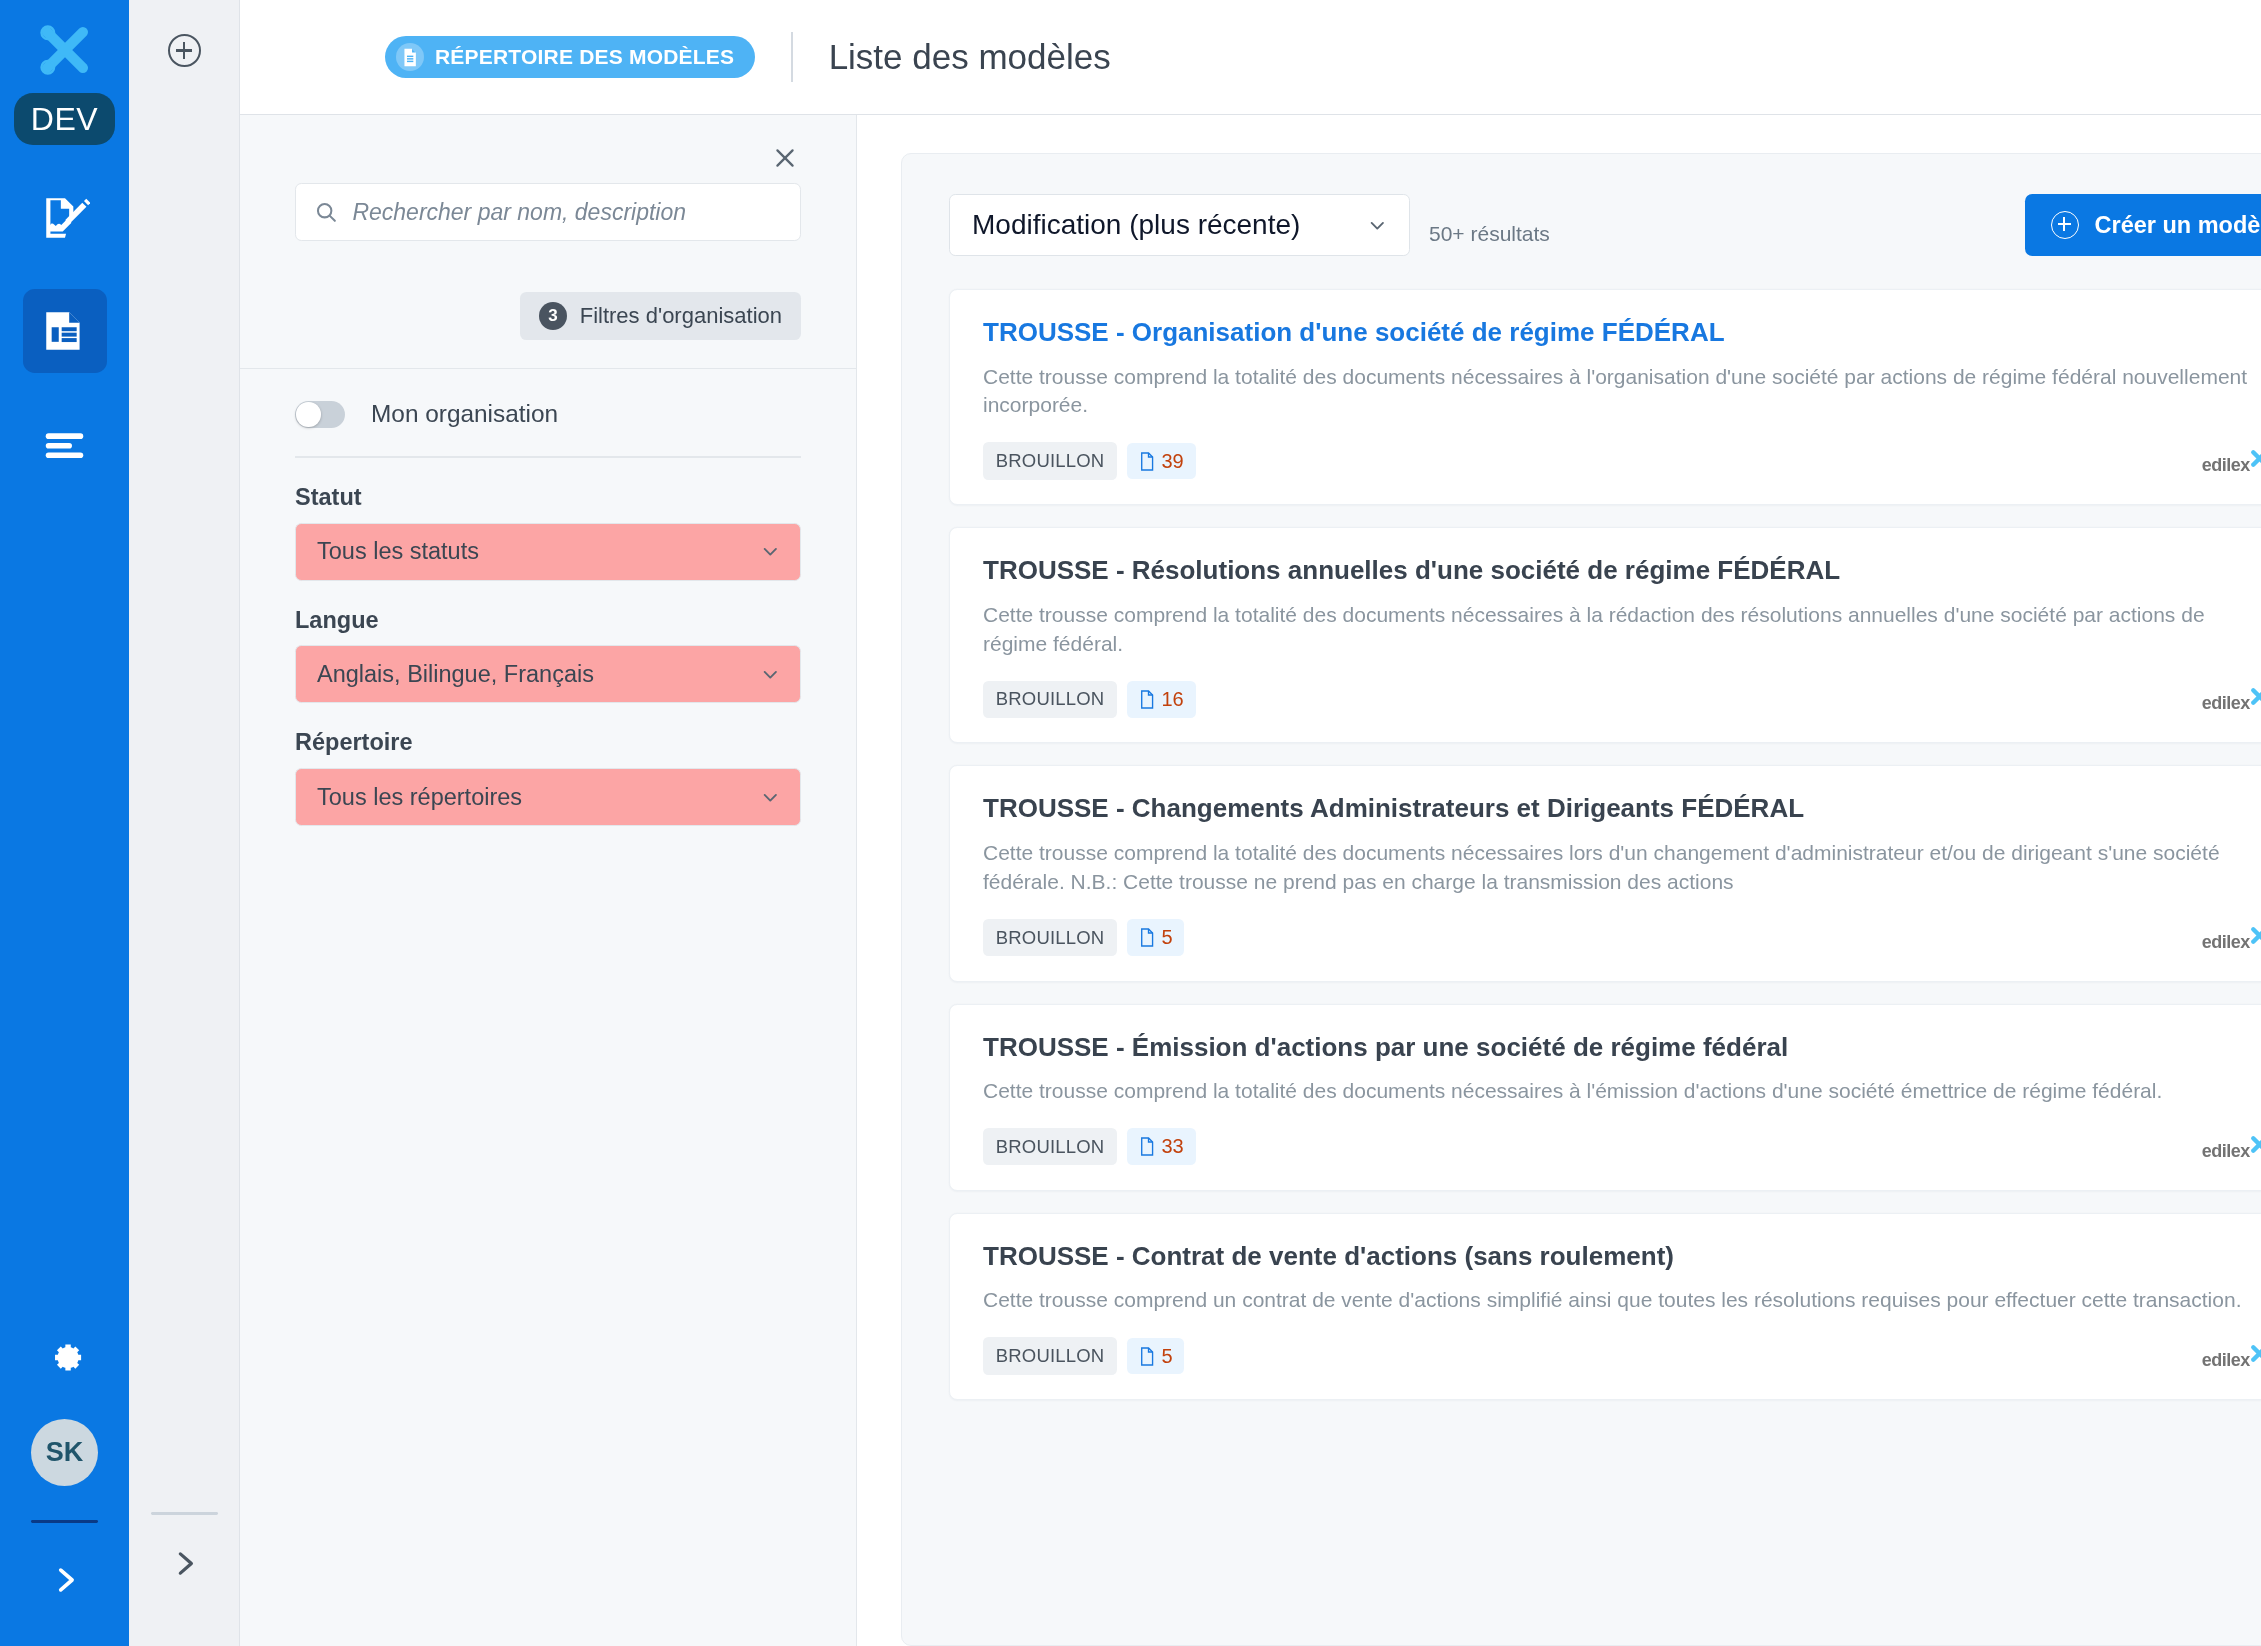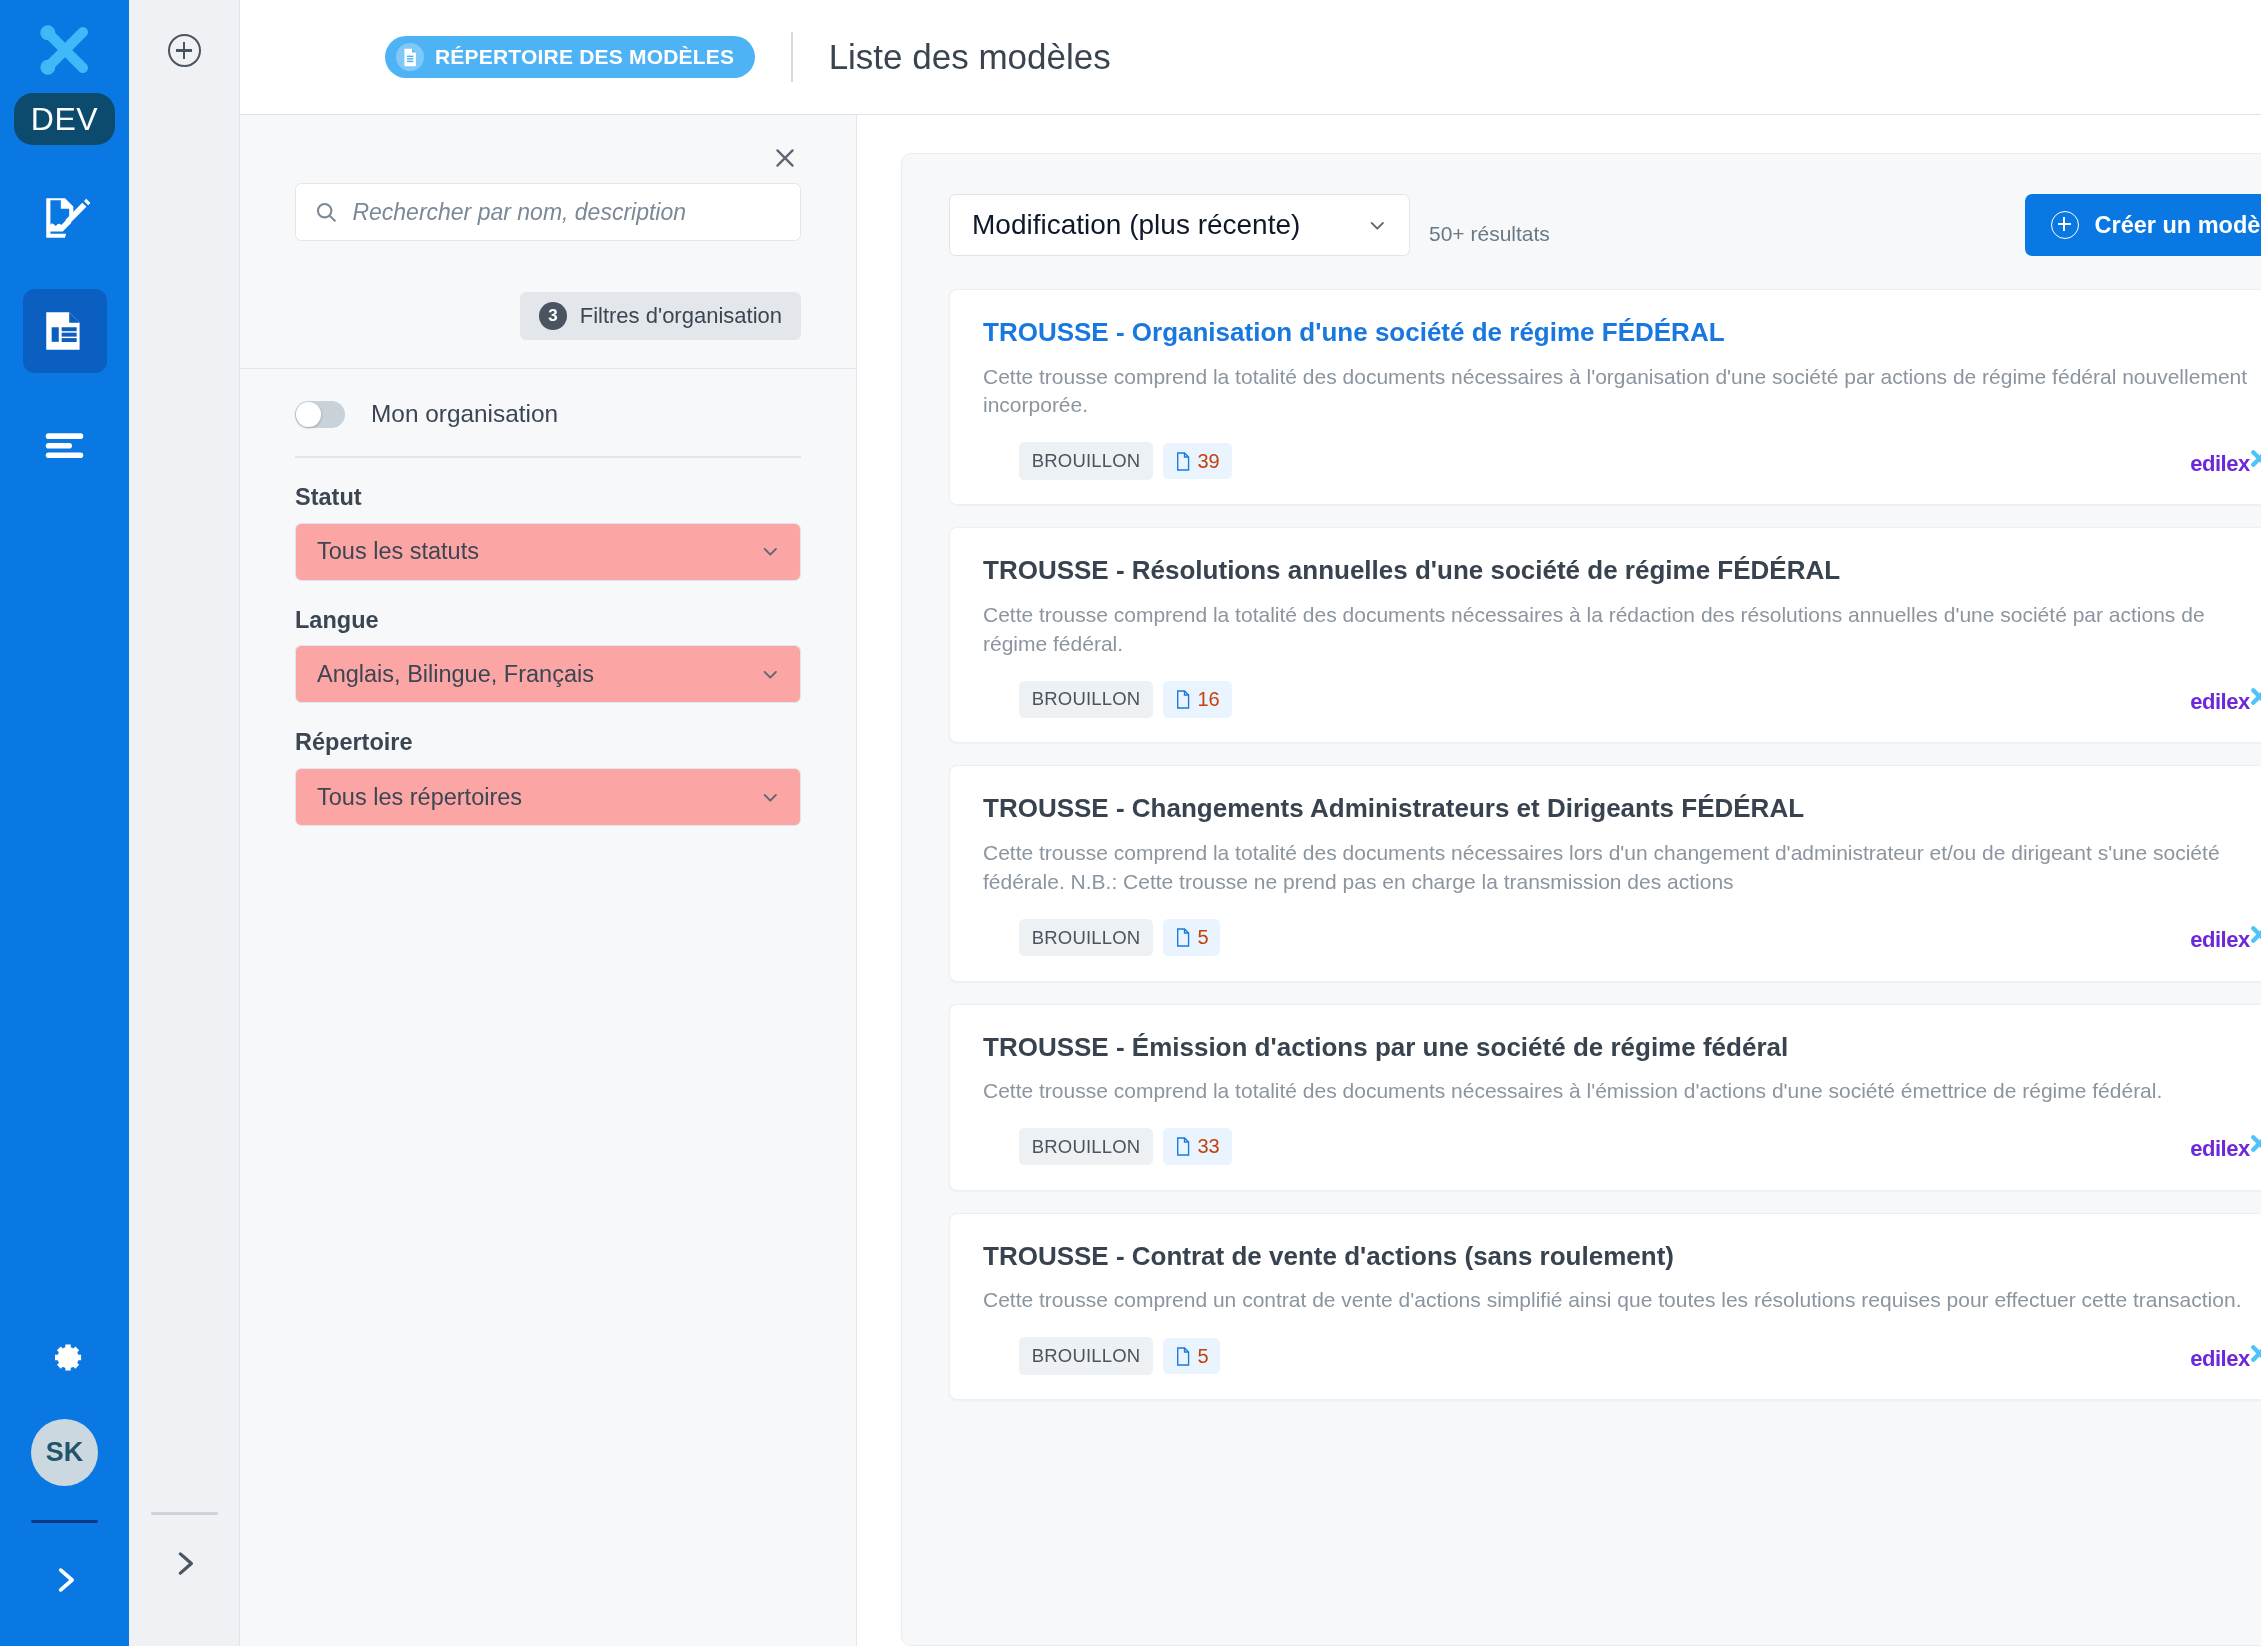--- a/index.html
+++ b/index.html
@@ -186,29 +186,29 @@
     background: #ffffff; border: 1.4px solid #ecf0f4; border-radius: 8.1px;
     padding: 28px 33px 24.4px 33px; margin-bottom: 22px;
     box-shadow: 0 0.9px 1.8px rgba(20,40,70,.04);
   }
   .card-title { font-size: 26px; font-weight: 700; color: #39434f; line-height: 1.12; }
   .card-title.link { color: #1878e0; }
   .card-desc { font-size: 21px; color: #8a959f; line-height: 1.38; margin-top: 15.4px; }
   .card-foot { display: flex; align-items: center; margin-top: 22px; }
   .tag-draft {
     background: #eef1f4; color: #4a545f; border-radius: 5.4px;
-    font-size: 18.5px; padding: 7.7px 12.7px; letter-spacing: 0.2px; margin-left: 36px;
+    font-size: 18.5px; padding: 7.7px 12.7px; letter-spacing: 0.2px;
   }
   .tag-count {
     background: #e9f4fe; color: #c2410c; border-radius: 5.4px;
     font-size: 20px; padding: 6.8px 11.8px; margin-left: 10px;
     display: inline-flex; align-items: center; gap: 6.3px;
   }
   .brand { margin-left: auto; display:flex; align-items: baseline; gap: 0; }
-  .brand-text { font-size: 22px; font-weight: 700; color: #6d28d9; letter-spacing: -0.5px; }
+  .brand-text { font-size: 18px; font-weight: 700; color: #737373; letter-spacing: -0.5px; }
   svg { display: block; }
 </style>
 </head>
 <body>
 
 <div class="app">
 
   <div class="rail">
 
     <div class="rail-logo">

